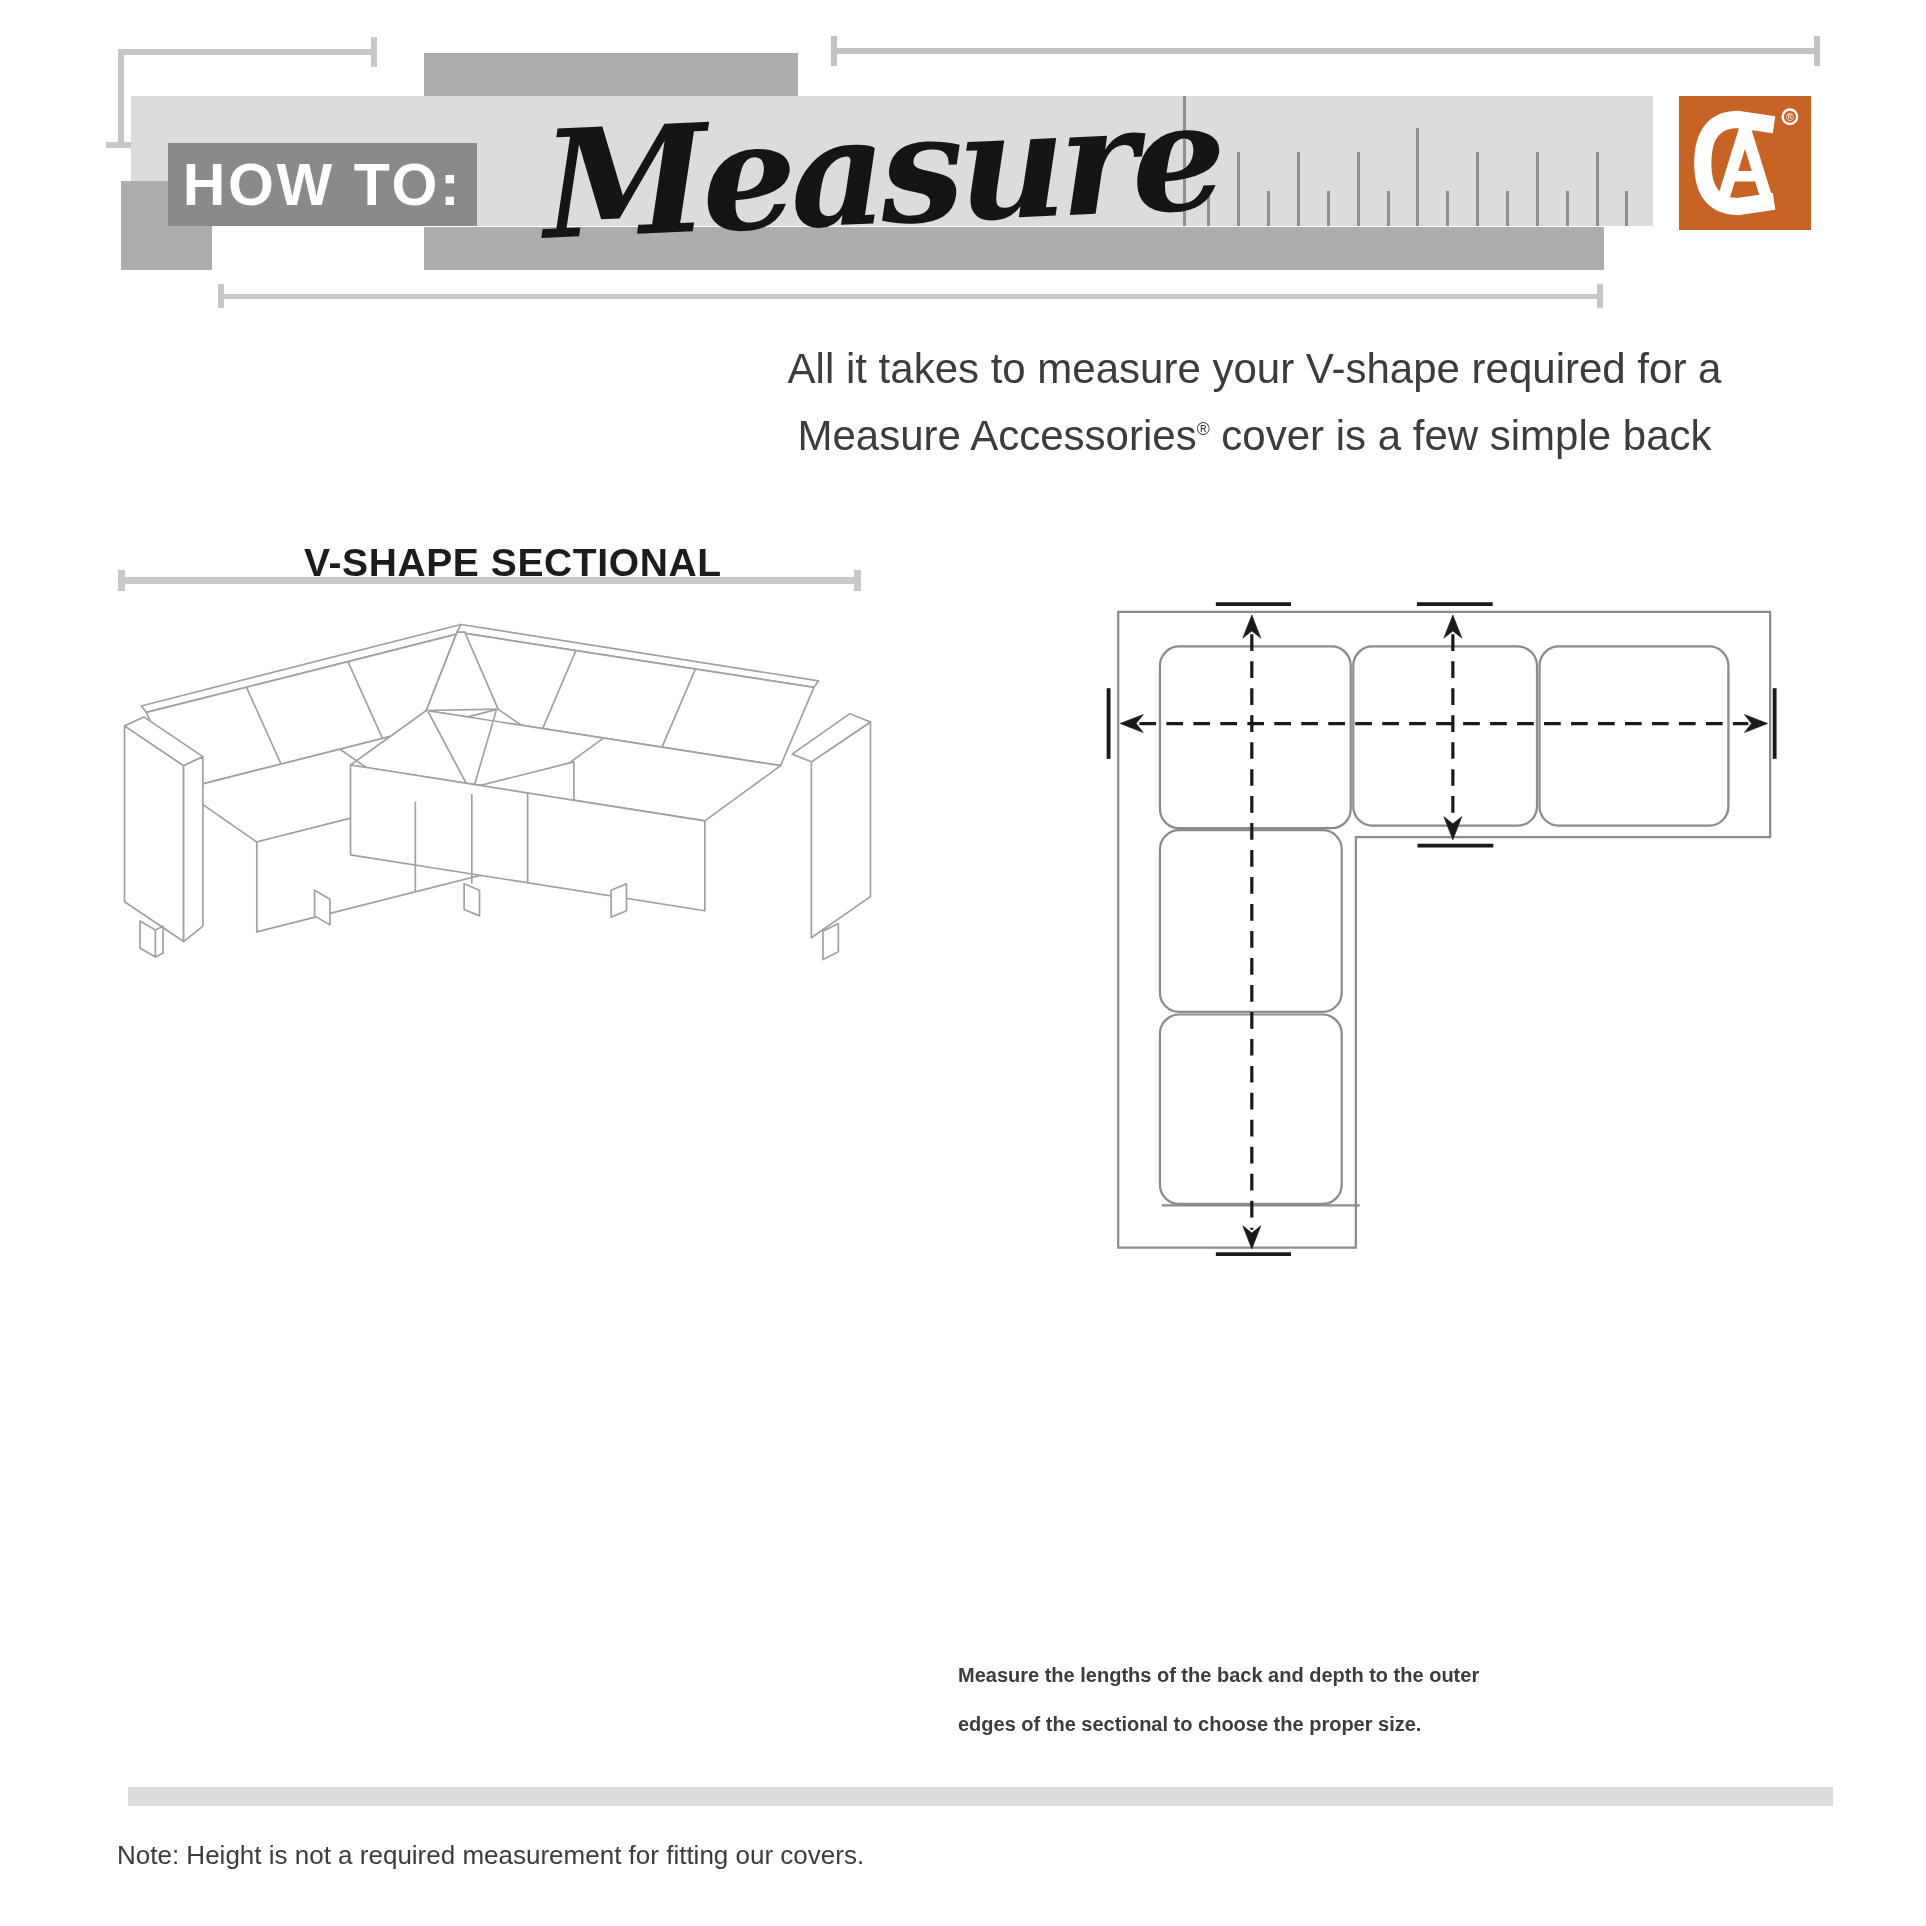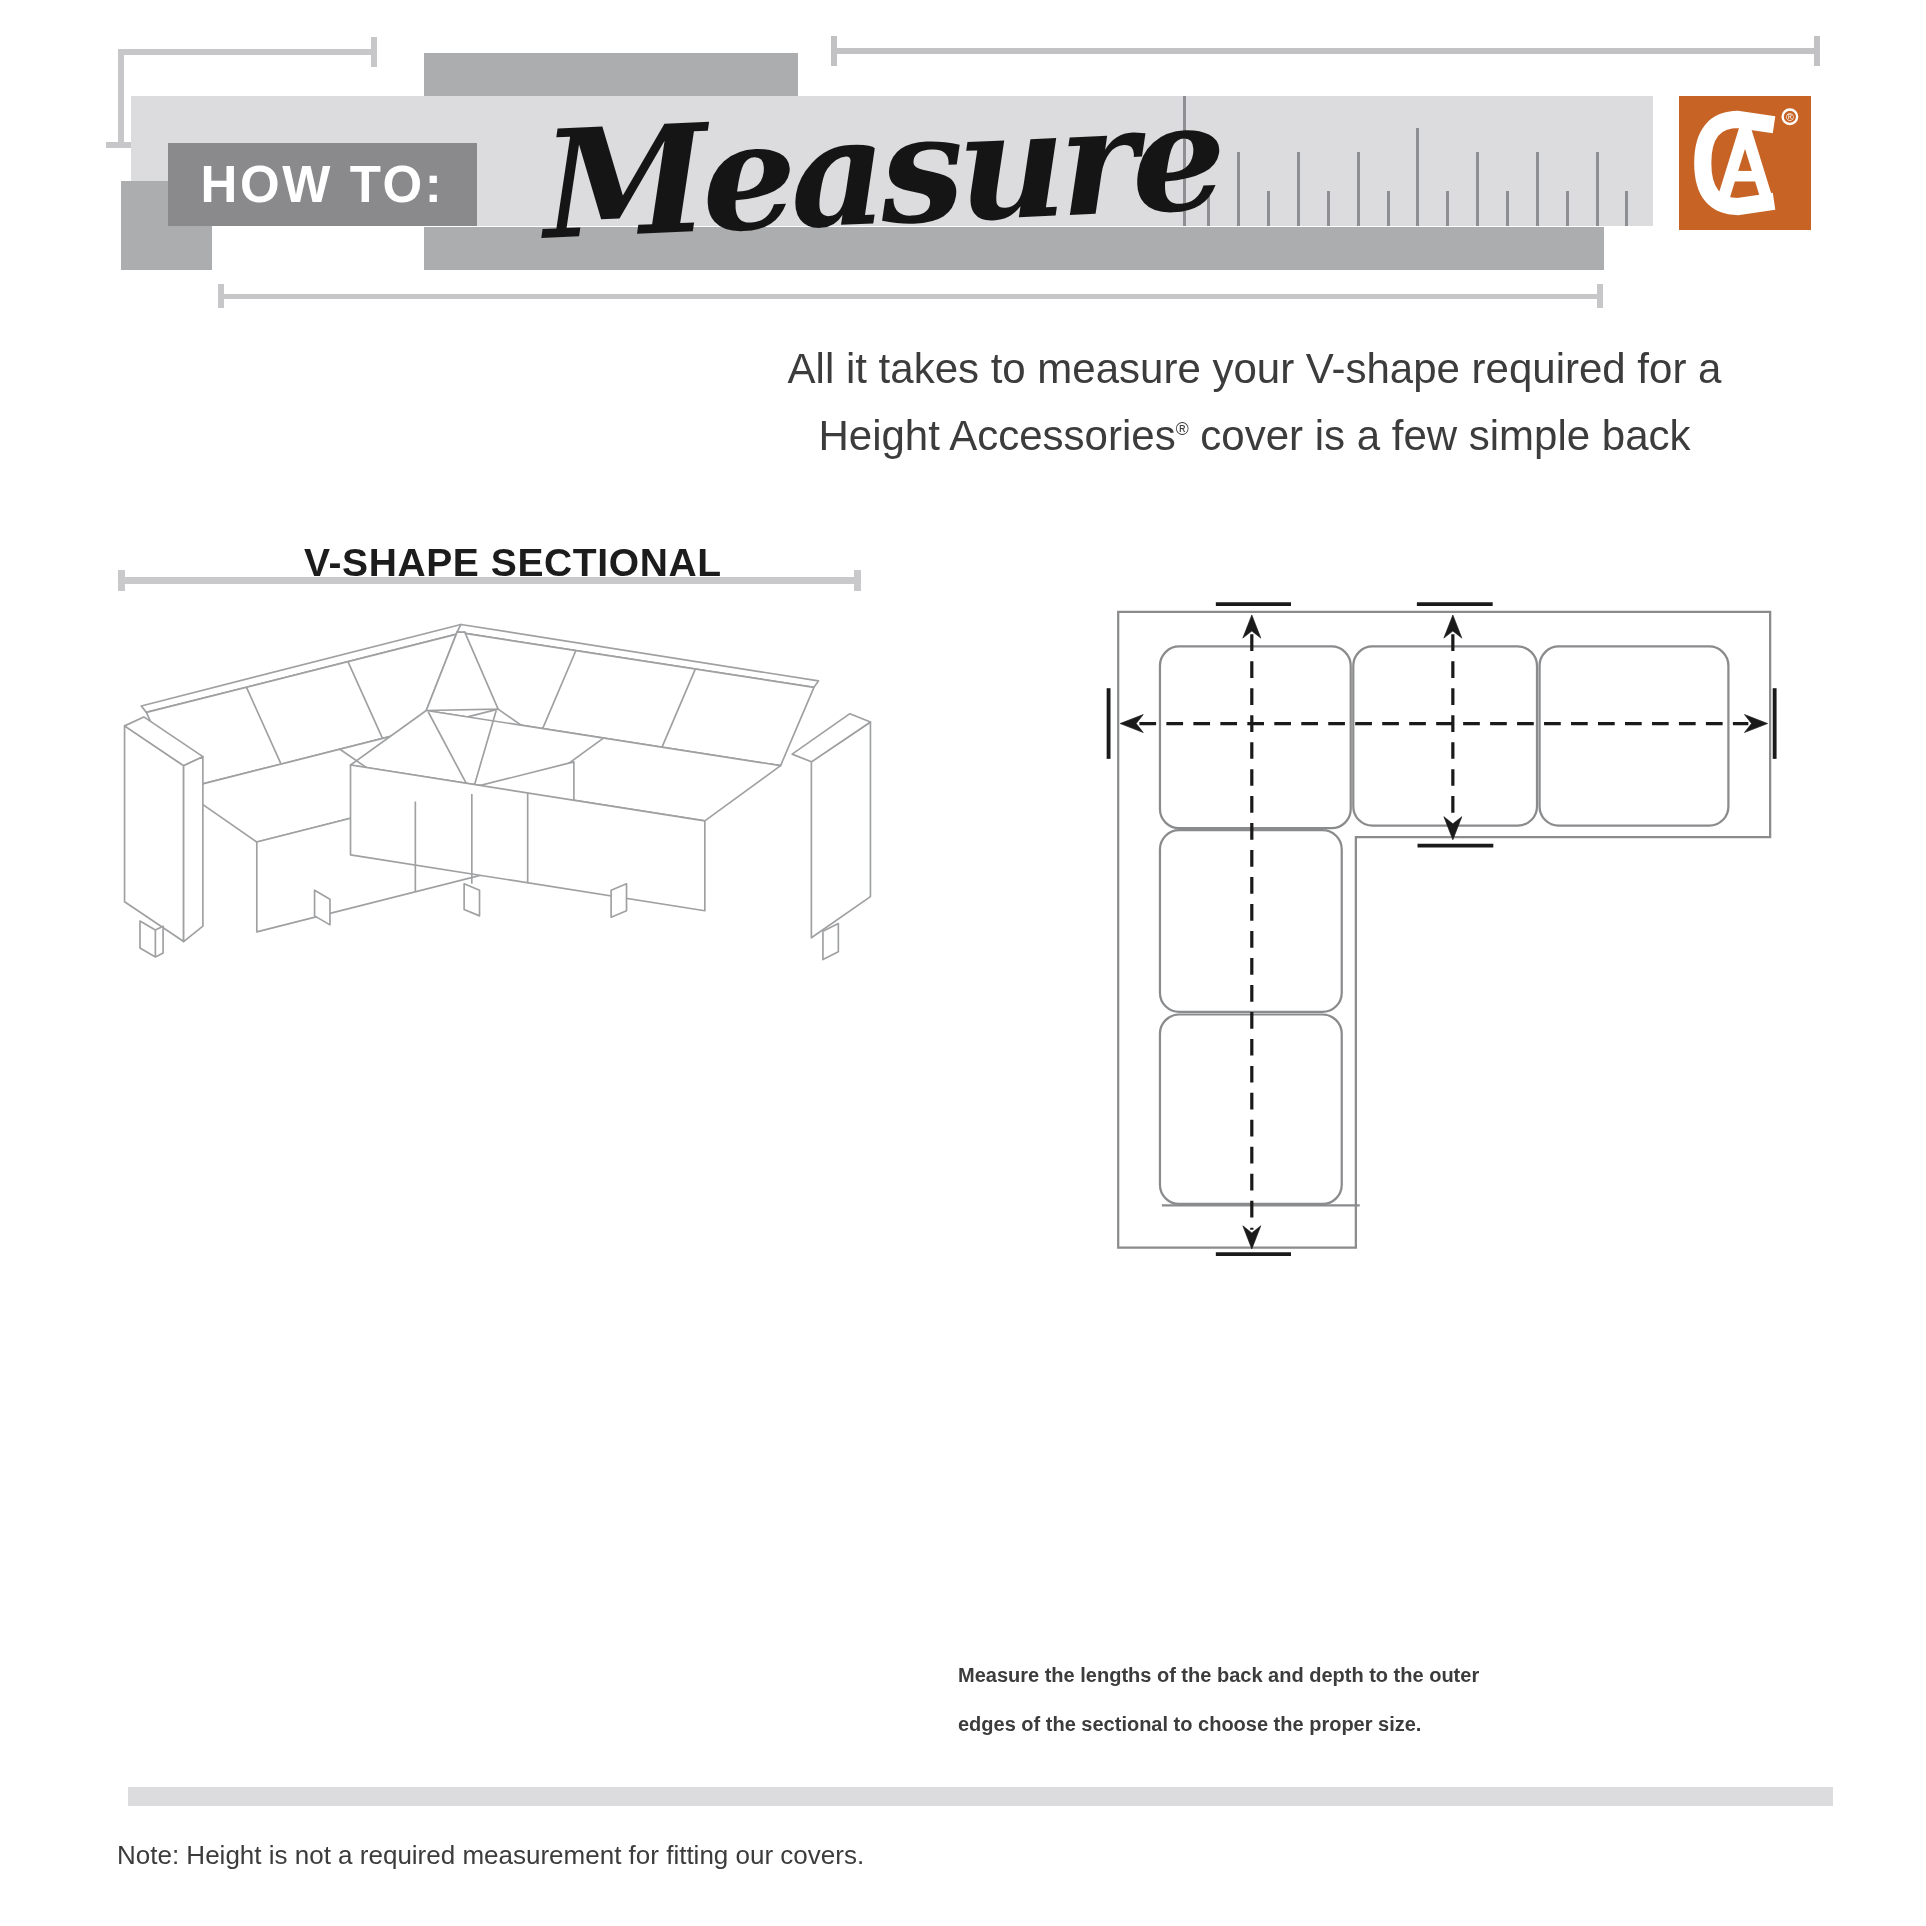--- a/index.html
+++ b/index.html
@@ -7,21 +7,21 @@
         font-family:"Liberation Sans",sans-serif;color:#3c3c3c;}
   .abs{position:absolute;}
   
   .gline{position:absolute;background:#c7c7c9;}
   .box-mid{position:absolute;background:#acadaf;}
   .banner{position:absolute;left:131px;top:96px;width:1522px;height:130px;background:#dcdcde;}
   .strip{position:absolute;left:424px;top:227px;width:1180px;height:43px;background:#acadaf;}
   .block-left{position:absolute;left:121px;top:181px;width:91px;height:89px;background:#acadaf;}
   .howto{position:absolute;left:168px;top:143px;width:309px;height:83px;background:#8a8a8d;
          display:flex;align-items:center;justify-content:center;z-index:4;}
-  .howto span{color:#fff;font-size:51px;font-weight:bold;letter-spacing:2.6px;}
+  .howto span{color:#fff;font-size:59px;font-weight:bold;letter-spacing:2.6px;}
   .measure{position:absolute;left:543px;top:82px;z-index:6;
            font-family:"DejaVu Serif",serif;font-style:italic;font-weight:bold;
            font-size:149px;line-height:1.2;color:#151515;letter-spacing:-6.4px;
            transform:rotate(-2.5deg);}
   .ruler-ticks{position:absolute;left:1183px;top:96px;width:470px;height:130px;z-index:2;}
   .ruler-ticks i{position:absolute;bottom:0;width:2.6px;background:#8e8f93;display:block;}
   .rline{position:absolute;background:#c2c2c4;}
   .logo{position:absolute;left:1679px;top:96px;width:132px;height:134px;background:#c76325;z-index:5;}
   
   .intro{position:absolute;left:648px;top:339px;width:1213px;text-align:center;
@@ -88,21 +88,21 @@
       <path d="M33,79 L50,24 L67,79" fill="none" stroke="#ffffff" stroke-width="9" stroke-linejoin="round"></path>
       <path d="M38,60 L62,60" fill="none" stroke="#ffffff" stroke-width="8"></path>
       <circle cx="84" cy="15" r="5.5" fill="none" stroke="#ffffff" stroke-width="1.8"></circle>
       <text x="84" y="18" font-size="8" text-anchor="middle" fill="#ffffff" font-family="Liberation Sans, sans-serif">®</text>
     </svg>
   </div>
 
   <div class="intro">
     <div>All it takes to measure your V-shape required for a</div>
     <div>
-      <span>Height Accessories</span><sup>®</sup><span> cover is a few simple back</span>
+      <span>Measure Accessories</span><sup>®</sup><span> cover is a few simple back</span>
     </div>
   </div>
 
   <div class="section-label">V-SHAPE SECTIONAL</div>
 
   <div class="gline" style="left:118px;top:577px;width:743px;height:7px;background:#c9c9cb;"></div>
   <div class="gline" style="left:118px;top:570px;width:7px;height:21px;background:#c9c9cb;"></div>
   <div class="gline" style="left:854px;top:570px;width:7px;height:21px;background:#c9c9cb;"></div>
 
   <svg class="abs" style="left:122px;top:600px;" width="751" height="366" viewBox="0 0 1170 570">

